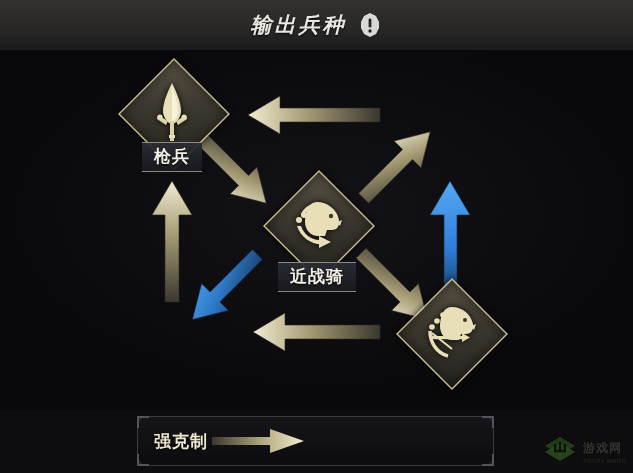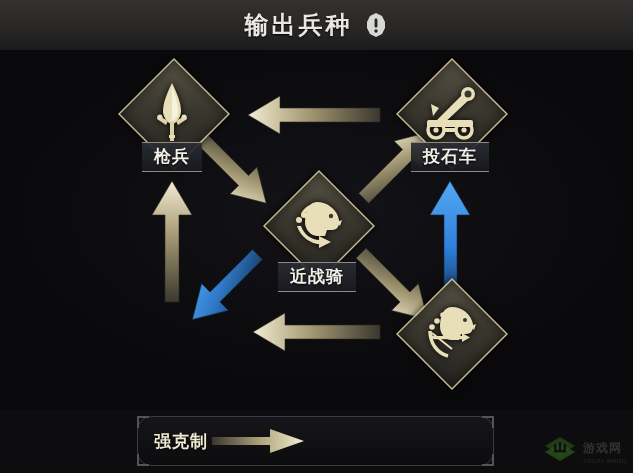--- a/index.html
+++ b/index.html
@@ -6,22 +6,22 @@
   body{width:633px;height:473px;overflow:hidden;
        font-family:"DejaVu Sans","Liberation Sans",sans-serif;}
 
   #app{position:relative;width:633px;height:473px;
        background:#0d0d10;overflow:hidden;}
 
   
   #header{position:absolute;left:0;top:0;width:633px;height:50px;
           background:linear-gradient(180deg,#33302f 0%,#2a2827 55%,#1b1a1c 100%);
           display:flex;align-items:center;justify-content:center;gap:10px;}
-  #title{color:#e9e7e1;font-size:24px;font-weight:bold;letter-spacing:3px;
-         text-shadow:0 1px 2px #000;}
+  #title{color:#e9e7e1;font-size:21px;font-weight:bold;letter-spacing:3px;
+         text-shadow:0 1px 2px #000;font-style:italic;}
   #info-icon{width:26px;height:26px;position:relative;display:block;}
 
   
   #stage{position:absolute;left:0;top:50px;width:633px;height:360px;
          background:radial-gradient(ellipse 70% 70% at 50% 45%,#131318 0%,#09090b 75%);padding-left:11px;}
 
   .node{position:absolute;width:108px;height:108px;}
   .diamond{position:absolute;left:0;top:0;width:108px;height:108px;
            transform:rotate(45deg) scale(.707);
            background:linear-gradient(135deg,#5b5546 0%,#3b382f 45%,#262420 100%);
@@ -40,21 +40,21 @@
           color:#f2efe7;font-size:17px;font-weight:bold;letter-spacing:1px;
           text-shadow:0 1px 2px #000;}
   .nlabel.center{top:92px;}
 
   
   .arrow{position:absolute;left:0;top:0;}
 
   
   #legend{position:absolute;left:137px;top:416px;width:355px;height:48px;
           background:linear-gradient(180deg,rgba(22,22,26,.95),rgba(12,12,15,.95));
-          border:1px solid #3b3b42;border-radius:14px;
+          border:1px solid #3b3b42;border-radius:9px;
           display:flex;align-items:center;}
   #legend .corner{position:absolute;width:10px;height:10px;border:2px solid #55525a;}
   #legend .c1{left:-1px;top:-1px;border-right:none;border-bottom:none;}
   #legend .c2{right:-1px;top:-1px;border-left:none;border-bottom:none;}
   #legend .c3{left:-1px;bottom:-1px;border-right:none;border-top:none;}
   #legend .c4{right:-1px;bottom:-1px;border-left:none;border-top:none;}
   .leg-item{display:flex;align-items:center;gap:4px;}
   .leg-strong{margin-left:16px;}
   .leg-weak{margin-left:22px;}
   .leg-text{font-size:17px;font-weight:bold;letter-spacing:1px;
@@ -163,38 +163,20 @@
           <path d="M10 34 L20 40 L18 44 L9 38 Z" fill="#ddd2a6"></path>
           <path d="M38 34 L28 40 L30 44 L39 38 Z" fill="#ddd2a6"></path>
           <circle cx="12" cy="36" r="2.6" fill="#e8dfb8"></circle>
           <circle cx="36" cy="36" r="2.6" fill="#e8dfb8"></circle>
           <rect x="21" y="54" width="6" height="3" fill="#e8dfb8"></rect>
         </svg>
       </div>
       <div class="nlabel">枪兵</div>
     </div>
 
-    <div class="node" style="left:396px;top:8px;">
-      <div class="diamond"></div>
-      <div class="glyph">
-        <svg width="62" height="56" viewBox="0 0 62 56">
-          <path d="M16 38 L46 8 L52 14 L22 42 Z" fill="#e8dfb8"></path>
-          <circle cx="49" cy="10" r="7" fill="#e8dfb8"></circle>
-          <circle cx="49" cy="10" r="3.5" fill="#3a382f"></circle>
-          <path d="M12 20 L20 24 L14 32 Z" fill="#e8dfb8"></path>
-          <rect x="8" y="36" width="46" height="7" rx="2" fill="#e8dfb8"></rect>
-          <circle cx="17" cy="46" r="8" fill="none" stroke="#e8dfb8" stroke-width="3.5"></circle>
-          <circle cx="17" cy="46" r="2.6" fill="#e8dfb8"></circle>
-          <circle cx="45" cy="46" r="8" fill="none" stroke="#e8dfb8" stroke-width="3.5"></circle>
-          <circle cx="45" cy="46" r="2.6" fill="#e8dfb8"></circle>
-          <rect x="24" y="44" width="14" height="4" fill="#e8dfb8"></rect>
-        </svg>
-      </div>
-      <div class="nlabel">投石车</div>
-    </div>
 
     <div class="node" style="left:263px;top:120px;text-align:right;">
       <div class="diamond"></div>
       <div class="glyph">
         <svg width="60" height="56" viewBox="0 0 60 56">
           <path d="M30 6 C40 6 50 13 52 24 C53 30 50 34 45 34 L40 34 L38 40 L31 40
                    C24 40 18 34 18 26 C18 15 22 6 30 6 Z" fill="#e8dfb8"></path>
           <circle cx="44" cy="20" r="2.2" fill="#3a382f"></circle>
           <path d="M50 26 L55 24 L53 30 Z" fill="#e8dfb8"></path>
           <path d="M14 18 C16 13 21 9 26 8 L24 14 C20 15 17 17 15 21 Z" fill="#e8dfb8"></path>

